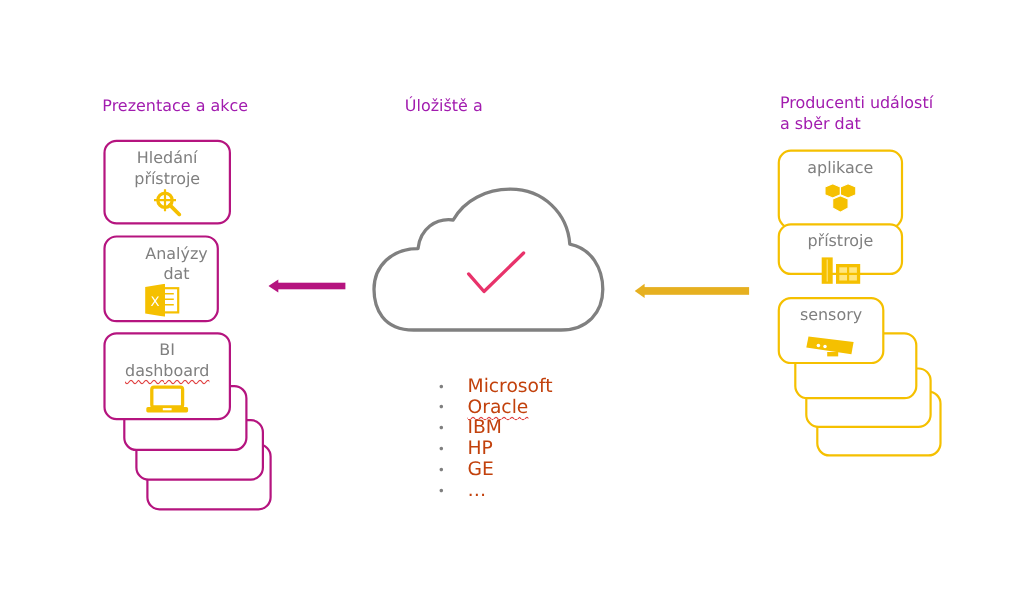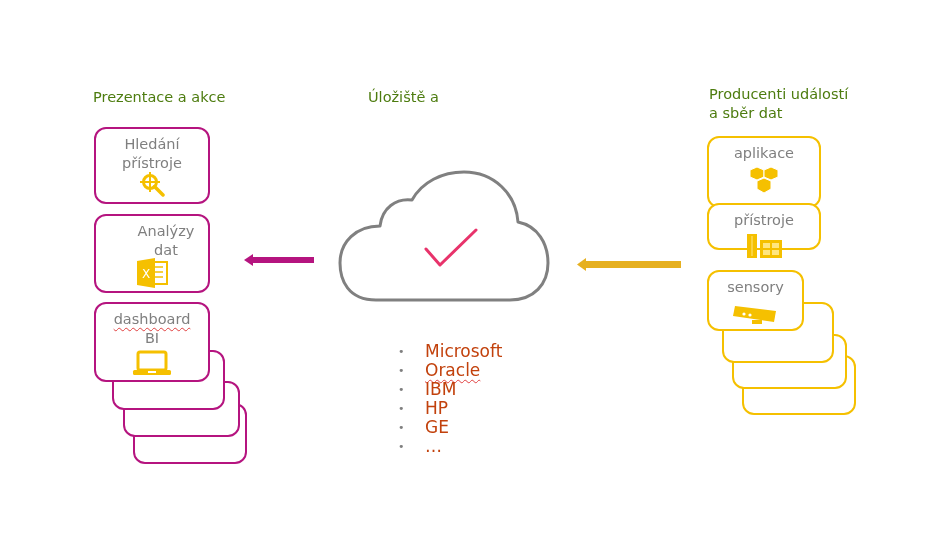--- a/index.html
+++ b/index.html
@@ -1,18 +1,18 @@
 <!DOCTYPE html>
 <html><head>
 <meta charset="utf-8">
 <style>
   html, body { margin:0; padding:0; background:#ffffff; }
   body { width:933px; height:539px; position:relative; overflow:hidden;
          font-family:"DejaVu Sans", sans-serif; color:#7f7f7f; }
-  .heading { position:absolute; font-size:14.5px; line-height:19px; color:#4d7c0f; }
+  .heading { position:absolute; font-size:14.5px; line-height:19px; color:#a21caf; }
   .card { position:absolute; box-sizing:border-box; border-radius:12px; background:#fff; }
   .card.m { border:2.5px solid #b5147f; }
   .card.y { border:2.5px solid #f5c000; }
   .card .label { text-align:center; font-size:14.5px; line-height:19px; color:#7f7f7f; margin-top:6px; }
   .card .icon { position:absolute; left:50%; transform:translateX(-50%); }
   .spell { text-decoration: underline wavy #e04040; text-decoration-thickness:1px; text-underline-offset:3px; }
   .arrow { position:absolute; }
   .cloud { position:absolute; left:338px; top:168px; }
   .vendors { position:absolute; left:398px; top:342px; margin:0; padding:0; list-style:none; }
   .vendors li { font-size:17px; line-height:19px; color:#c2410c; position:relative; padding-left:27px; }
@@ -29,42 +29,42 @@
     <div>přístroje</div>
   </div>
   <svg class="icon" style="top:42px;" width="26" height="26" viewBox="0 0 26 26">
     <circle cx="11" cy="11" r="6.5" fill="none" stroke="#f5c000" stroke-width="3"></circle>
     <line x1="11" y1="1" x2="11" y2="21" stroke="#f5c000" stroke-width="2"></line>
     <line x1="1" y1="11" x2="21" y2="11" stroke="#f5c000" stroke-width="2"></line>
     <line x1="15.5" y1="15.5" x2="24" y2="24" stroke="#f5c000" stroke-width="3.5" stroke-linecap="round"></line>
   </svg>
 </div>
 
-<div class="card m" style="left:94px; top:214px; width:116px; height:79px;padding-left:28px;">
+<div class="card m" style="left:94px; top:214px; width:105px; height:79px;padding-left:28px;">
   <div class="label">
     <div>Analýzy</div>
     <div>dat</div>
   </div>
   <svg class="icon" style="top:42px;" width="34" height="30" viewBox="0 0 34 30">
     <rect x="14" y="4" width="18" height="22" fill="#fff" stroke="#f5c000" stroke-width="2"></rect>
     <line x1="18" y1="9" x2="28" y2="9" stroke="#f5c000" stroke-width="1.5"></line>
     <line x1="18" y1="14" x2="28" y2="14" stroke="#f5c000" stroke-width="1.5"></line>
     <line x1="18" y1="19" x2="28" y2="19" stroke="#f5c000" stroke-width="1.5"></line>
     <polygon points="2,3 20,0 20,30 2,27" fill="#f5c000"></polygon>
     <text x="11" y="20" font-size="12" font-family="DejaVu Sans, sans-serif" fill="#fff" text-anchor="middle">X</text>
   </svg>
 </div>
 
 <div class="card m" style="left:133px; top:403px; width:114px; height:61px;"></div>
 <div class="card m" style="left:123px; top:381px; width:117px; height:56px;"></div>
 <div class="card m" style="left:112px; top:350px; width:113px; height:60px;"></div>
 <div class="card m" style="left:94px; top:302px; width:116px; height:80px;">
   <div class="label">
+    <div>BI</div>
     <div><span class="spell">dashboard</span></div>
-    <div>BI</div>
   </div>
   <svg class="icon" style="top:46px;" width="40" height="26" viewBox="0 0 40 26">
     <rect x="6" y="2" width="28" height="18" rx="2" fill="#fff" stroke="#f5c000" stroke-width="3"></rect>
     <rect x="1" y="20" width="38" height="5" rx="1.5" fill="#f5c000"></rect>
     <rect x="16" y="21" width="8" height="2" fill="#fff"></rect>
   </svg>
 </div>
 
 <svg class="arrow" style="left:244px; top:253px;" width="72" height="14" viewBox="0 0 72 14">
   <rect x="8" y="4" width="62" height="6" fill="#b5147f"></rect>

